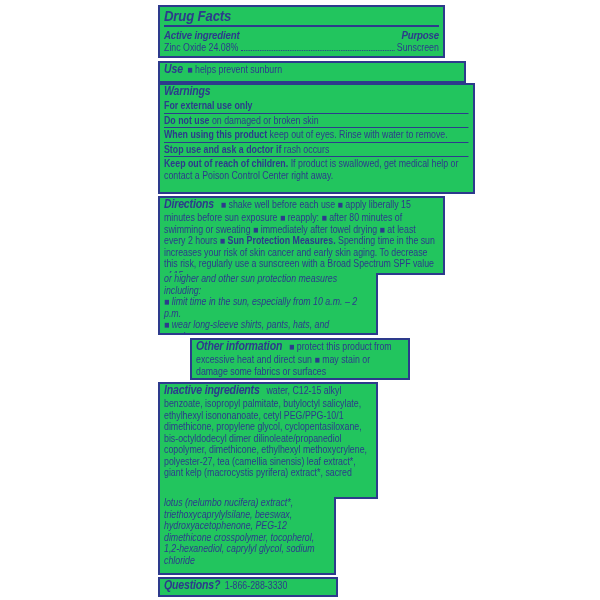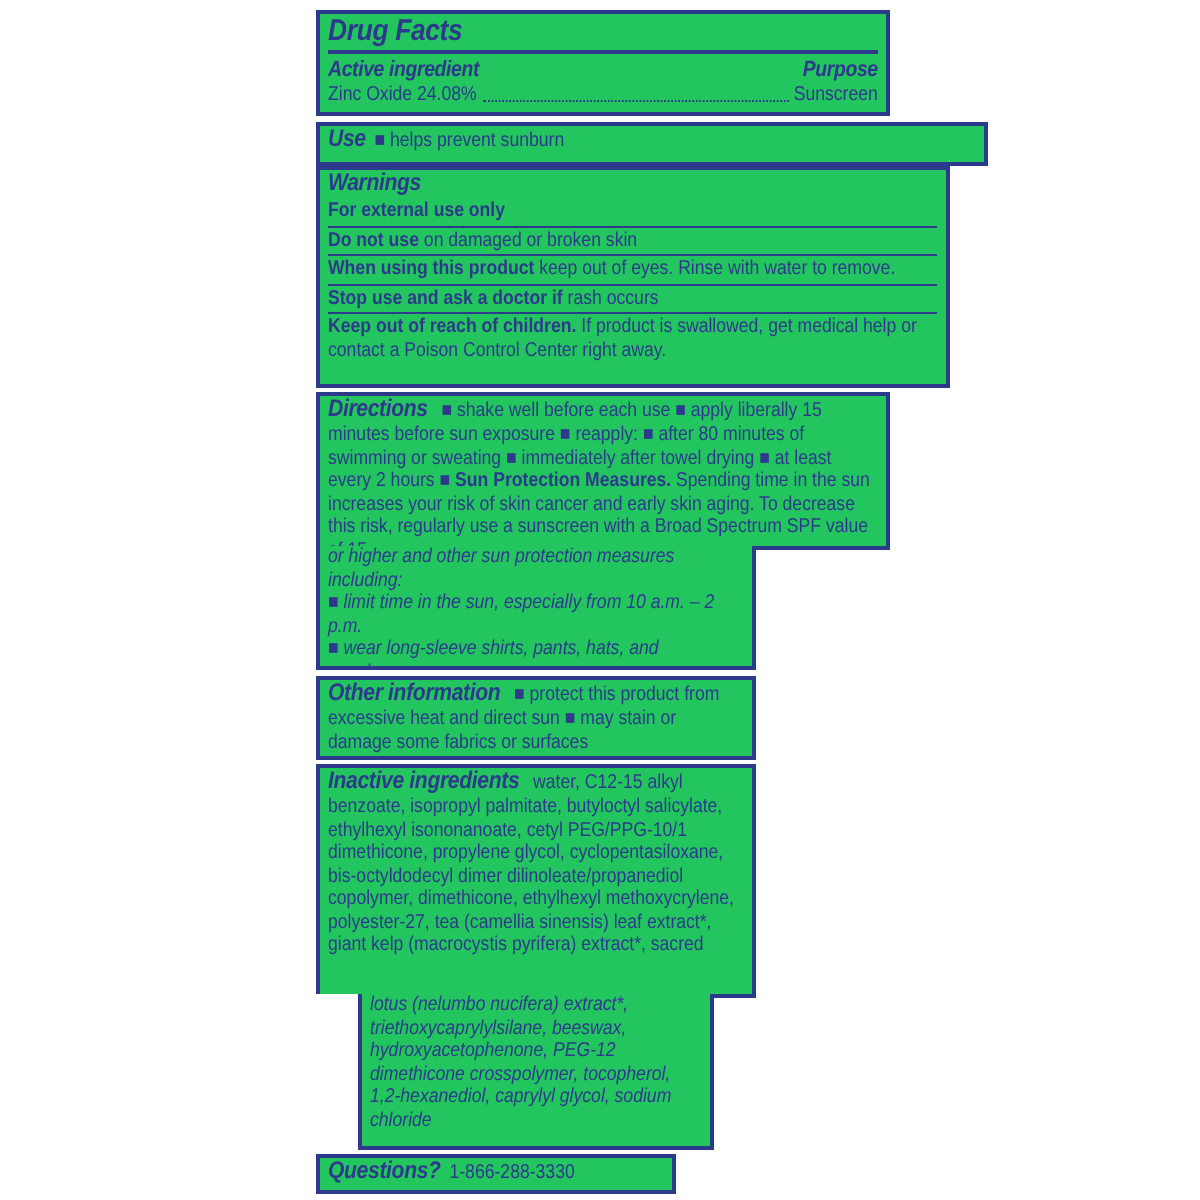--- a/index.html
+++ b/index.html
@@ -43,21 +43,21 @@
       <span class="h2">Active ingredient</span>
       <span class="h2" style="margin-right:0;">Purpose</span>
     </div>
     <div class="row sq">
       <span>Zinc Oxide 24.08%</span>
       <span class="dots"></span>
       <span>Sunscreen</span>
     </div>
   </section>
 
-  <section class="box" style="top:56px; height:22px; width:336px;">
+  <section class="box" style="top:56px; height:22px; width:308px;">
     <div class="para sq">
       <span class="h">Use</span><span>■ helps prevent sunburn</span>
     </div>
   </section>
 
   <section class="box" style="top:78px; height:111px; width:317px;">
     <div class="h sq" style="margin-right:0;">Warnings</div>
     <div class="wrow first sq">
       <b>For external use only</b>
       <span></span>
@@ -91,35 +91,35 @@
   <div class="shelf" style="top:268px; left:218px; width:69px;"></div>
   <section class="box no-top" style="top:268px; height:62px; width:220px;">
     <div class="para sq">or higher and other sun protection measures including:</div>
     <div class="bullets sq">
       <div>■ limit time in the sun, especially from 10 a.m. – 2 p.m.</div>
       <div>■ wear long-sleeve shirts, pants, hats, and sunglasses</div>
 
     </div>
   </section>
 
-  <section class="box" style="top:333px; height:42px; width:220px;">
+  <section class="box" style="top:333px; height:42px; width:220px;margin-left:32px;">
     <div class="para sq">
       <span class="h">Other information</span>
       <span>■ protect this product from excessive heat and direct sun   ■ may stain or damage some fabrics or surfaces</span>
     </div>
   </section>
 
   <section class="box no-bottom" style="top:377px; height:115px; width:220px;">
     <div class="para sq">
       <span class="h">Inactive ingredients</span>
       <span>water, C12-15 alkyl benzoate, isopropyl palmitate, butyloctyl salicylate, ethylhexyl isononanoate, cetyl PEG/PPG-10/1 dimethicone, propylene glycol, cyclopentasiloxane, bis-octyldodecyl dimer dilinoleate/propanediol copolymer, dimethicone, ethylhexyl methoxycrylene, polyester-27, tea (camellia sinensis) leaf extract*, giant kelp (macrocystis pyrifera) extract*, sacred</span>
     </div>
   </section>
   <div class="shelf" style="top:492px; left:176px; width:44px;"></div>
-  <section class="box no-top" style="top:492px; height:78px; width:178px;margin-left:21px;">
+  <section class="box no-top" style="top:492px; height:78px; width:178px;">
     <div class="para sq">lotus (nelumbo nucifera) extract*, triethoxycaprylylsilane, beeswax, hydroxyacetophenone, PEG-12 dimethicone crosspolymer, tocopherol, 1,2-hexanediol, caprylyl glycol, sodium chloride</div>
   </section>
 
   <section class="box" style="top:572px; height:20px; width:180px;">
     <div class="para sq">
       <span class="h">Questions?</span><span>1-866-288-3330</span>
     </div>
   </section>
 
 </div>

